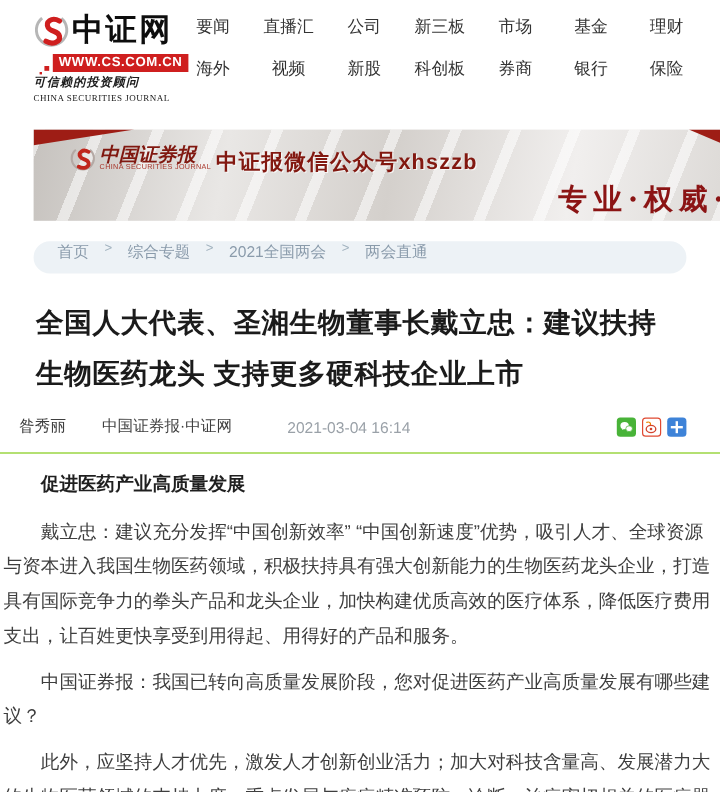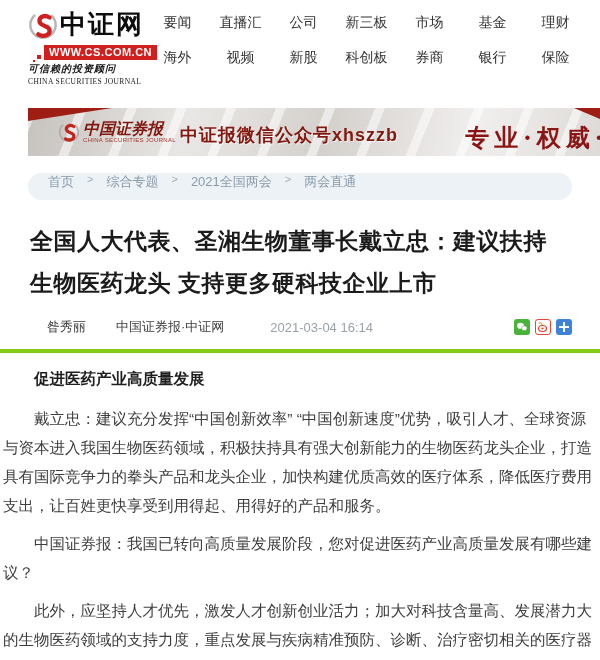--- a/index.html
+++ b/index.html
@@ -24,21 +24,21 @@
   .slogan-cn { font-family:"DejaVu Serif","Liberation Serif",serif; font-weight:bold;
              font-style:italic; font-size:10px; color:#1c1c1c; letter-spacing:1px; }
   .slogan-en { font-family:"Liberation Serif","DejaVu Serif",serif; font-size:7.5px;
              color:#222; letter-spacing:.4px; margin-top:1px; }
 
   .main-nav { position:absolute; left:146px; top:14px; display:grid;
               grid-template-columns:repeat(7,63px); row-gap:17px; }
   .nav-item { font-size:14px; color:#333; text-decoration:none; text-align:center; cursor:pointer; }
 
   
-  .banner { position:relative; margin-left:28px; height:48px; overflow:hidden;
+  .banner { position:relative; margin-left:28px; height:76px; overflow:hidden;
     background:
       repeating-linear-gradient(112deg, rgba(255,255,255,.55) 0 9px, rgba(255,255,255,0) 9px 46px),
       linear-gradient(100deg,#c6c2be 0%, #e9e7e5 28%, #d4d0cc 52%, #f1efee 78%, #dddad7 100%);
     padding-left: 11px;
   }
   .corner-tl { position:absolute; left:0; top:0; width:0; height:0;
       border-top:13px solid #9e1d15; border-right:84px solid transparent; }
   .corner-tr { position:absolute; right:0; top:0; width:0; height:0;
       border-top:11px solid #9e1d15; border-left:26px solid transparent; }
   .banner-logo { position:absolute; left:30px; top:13px; display:flex; align-items:center; }
@@ -55,22 +55,22 @@
 
   
   .breadcrumb { margin:17px 28px 0; height:27px; background:#edf2f6; border-radius:14px;
       display:flex; align-items:flex-start; padding:0 20px; font-size:13px; color:#8a9bab; }
   .breadcrumb a { color:#8a9bab; text-decoration:none; cursor:pointer; }
   .breadcrumb .sep { margin:0 13px; font-size:11px; color:#9fb0bd; }
 
   
   .article-title { margin:20px 30px 0; font-size:23px; line-height:42px; font-weight:bold;
       color:#1b1b1b; letter-spacing:.5px; }
-  .byline-row { margin-top:14px; padding:0 28px 13px 47px; border-bottom:4px solid #84cc16;
-      display:flex; align-items:center; font-size:13px; color:#3f3f3f; }
+  .byline-row { margin-top:14px; padding:0 28px 13px 16px; border-bottom:1px solid #84cc16;
+      display:flex; align-items:flex-end; font-size:13px; color:#3f3f3f; }
   .byline-author { margin-right:30px; }
   .byline-source { margin-right:46px; }
   .byline-date { color:#9aa1a8; }
   .share { margin-left:auto; display:flex; gap:5px; }
   .ic { width:16px; height:16px; border-radius:3px; display:flex; align-items:center;
       justify-content:center; cursor:pointer; }
   .ic svg { width:12px; height:12px; }
   .ic-wechat { background:#48b338; }
   .ic-weibo { background:#fff; border:1px solid #e04a32; }
   .ic-more { background:#3e83d8; position:relative; }

